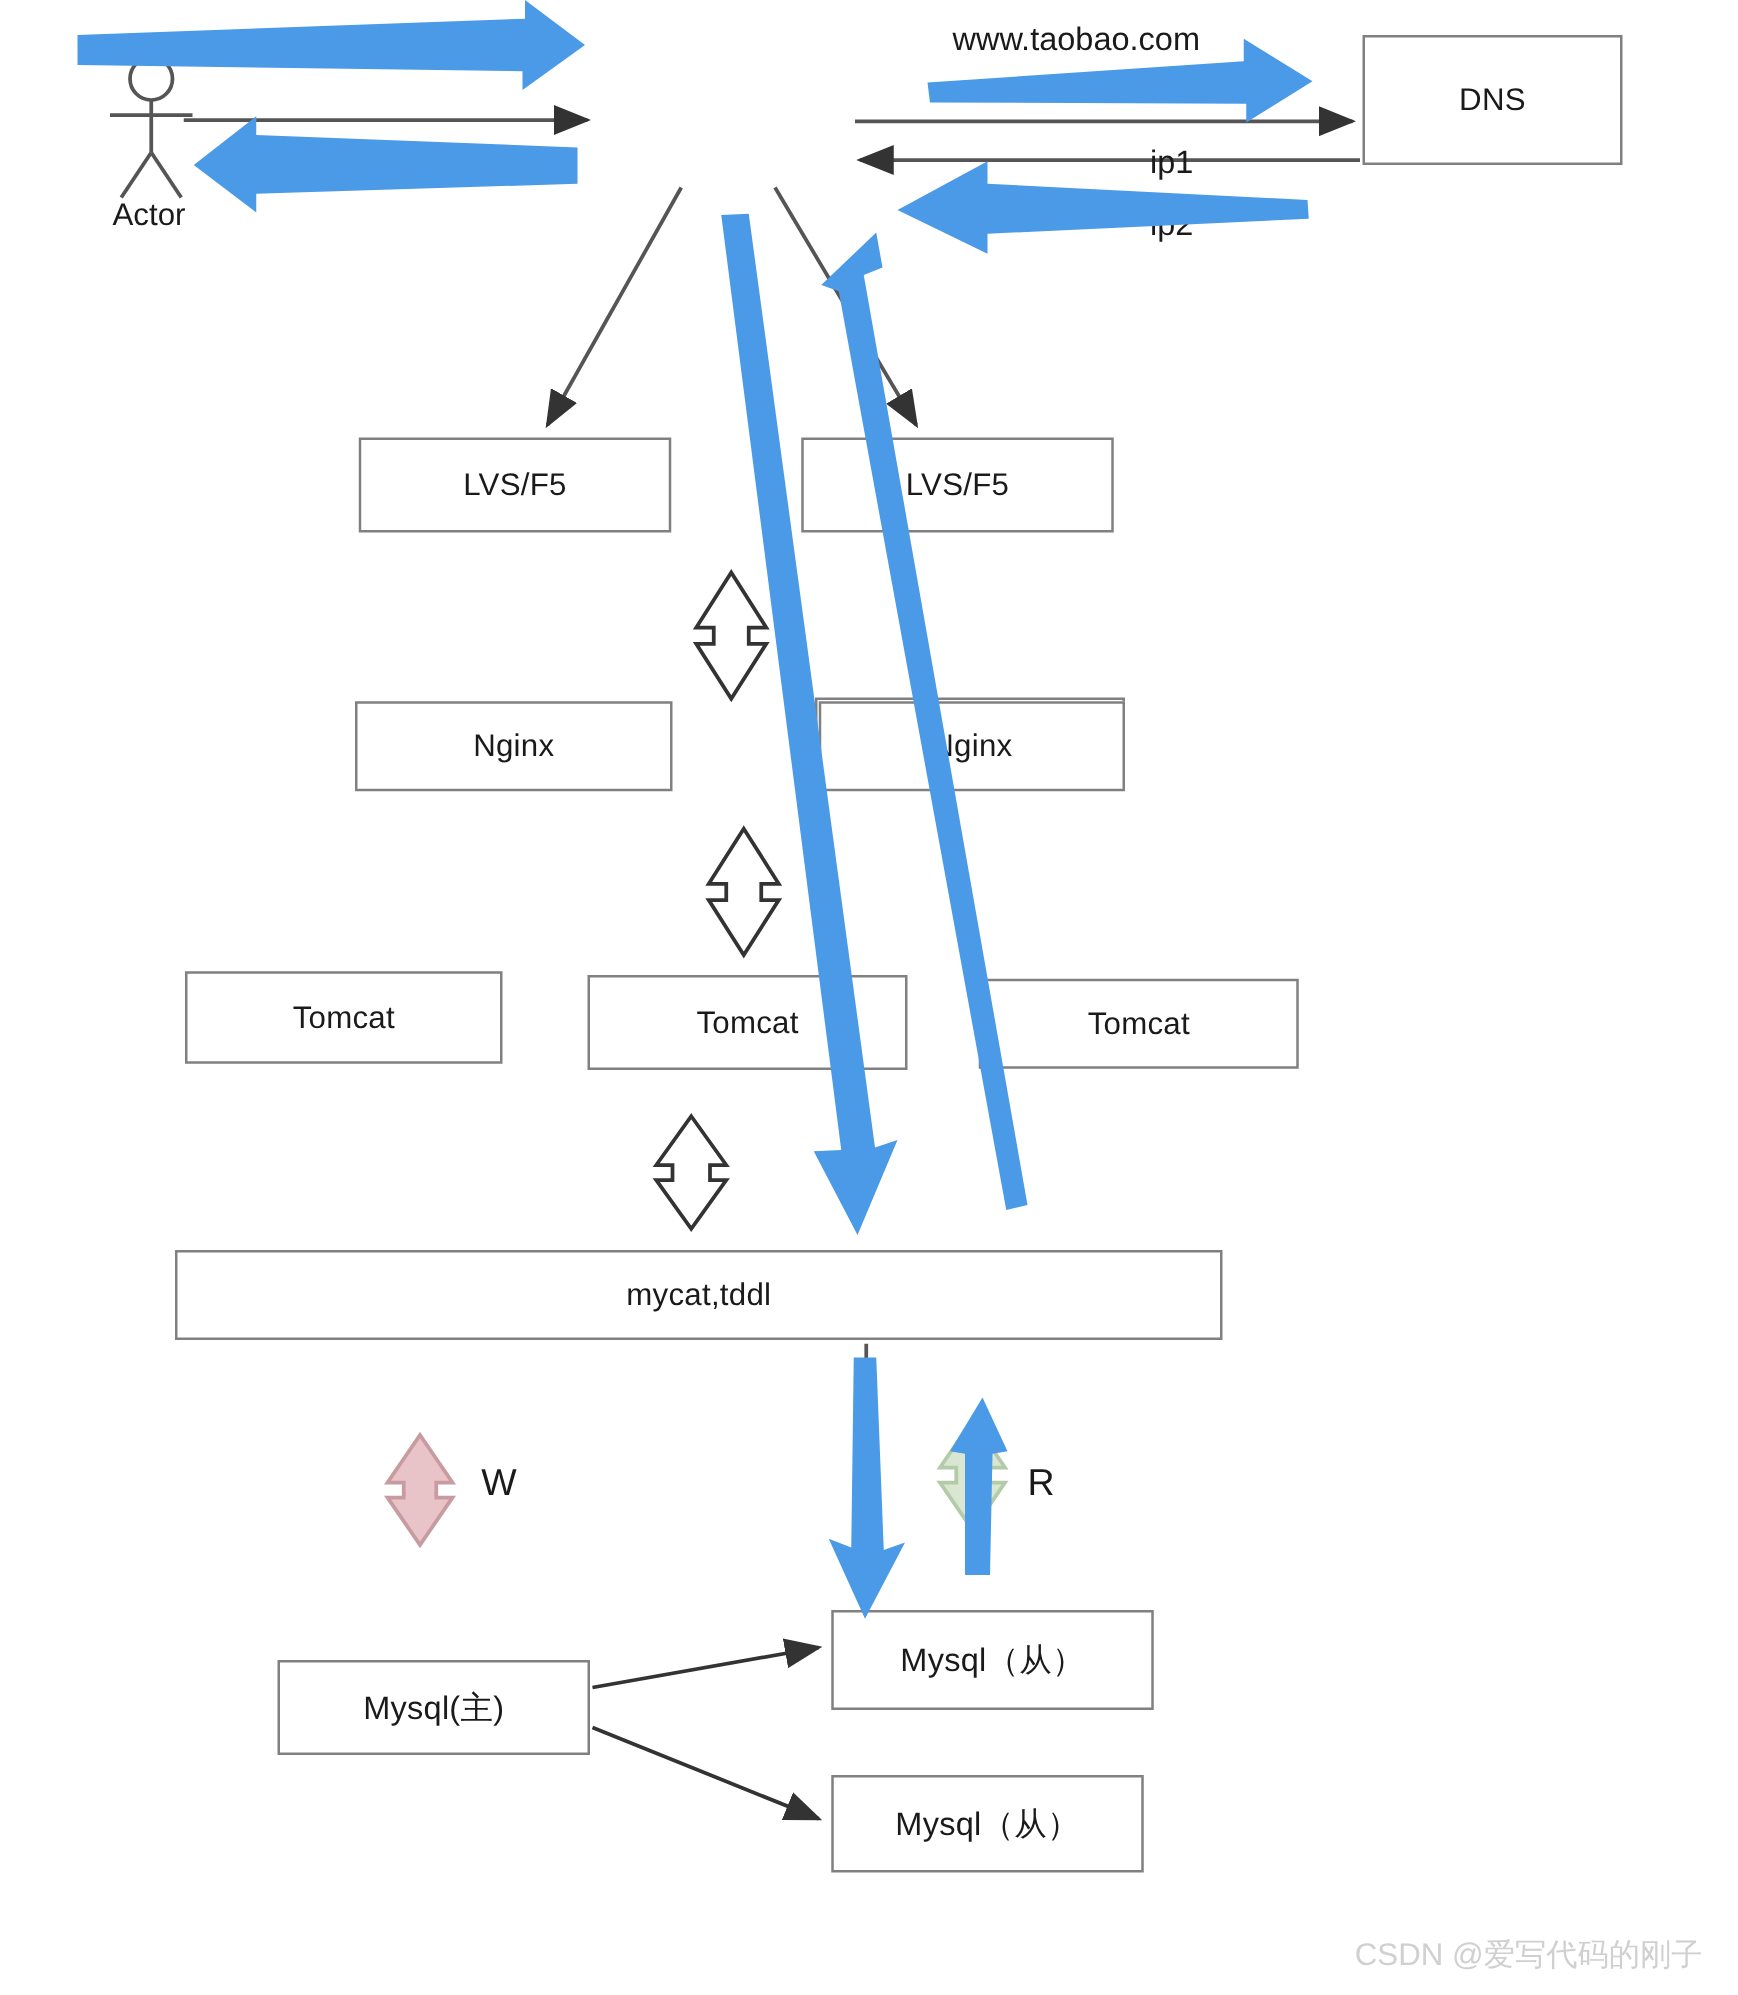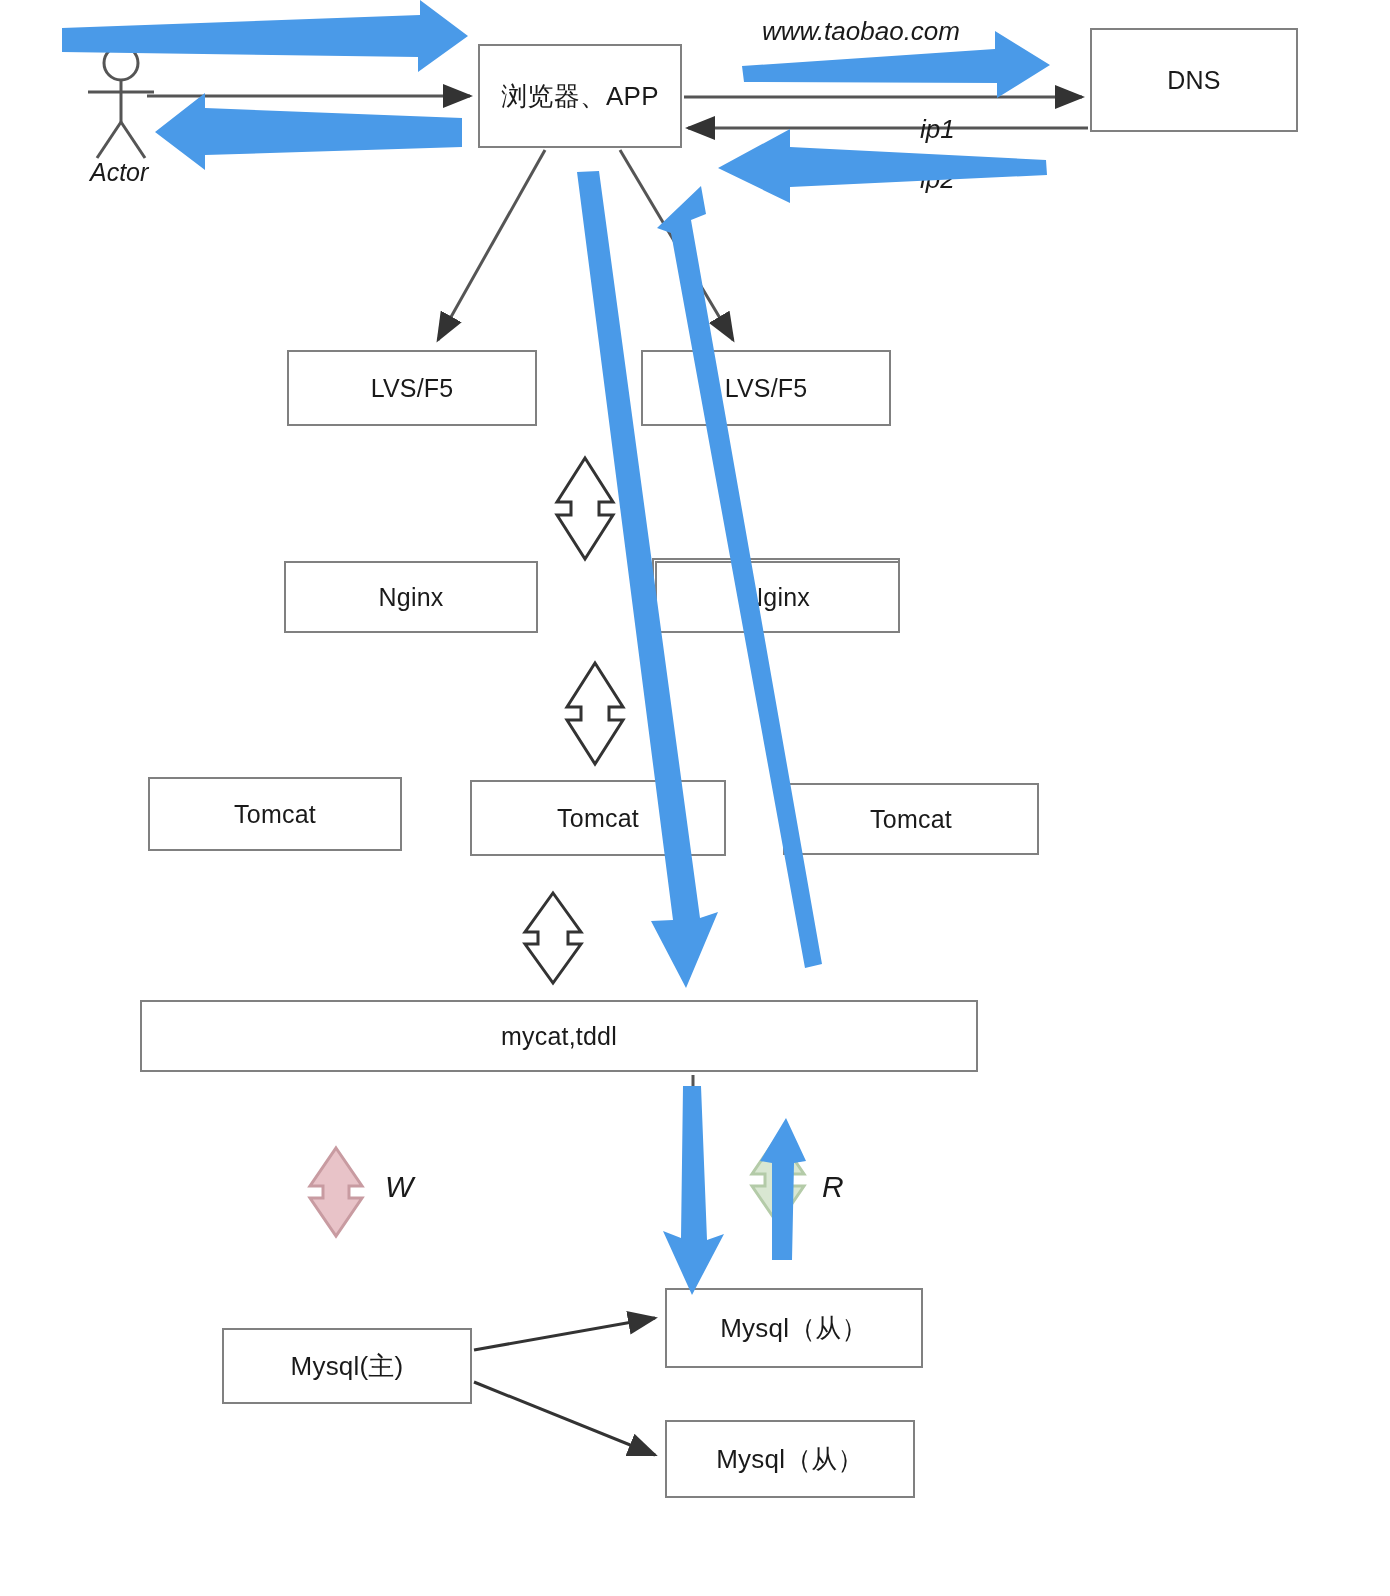--- a/index.html
+++ b/index.html
@@ -48,21 +48,21 @@
     position: absolute;
     left: 0;
     top: 0;
     width: 1390px;
     height: 1596px;
     pointer-events: none;
   }
   svg.layer.behind { z-index: 1; }
   svg.layer.front  { z-index: 6; }
   .node { z-index: 3; }
-  .plain-label, .edge-label { z-index: 4; font-style: italic; }
+  .plain-label, .edge-label { z-index: 4; }
   .watermark {
     position: absolute;
     right: 28px;
     bottom: 16px;
     color: #d0d0d0;
     font-size: 25px;
     white-space: nowrap;
     z-index: 7;
   }
 </style>
@@ -103,21 +103,20 @@
       <path d="M585,458 L613,502 L599,502 L599,515 L613,515 L585,559 L557,515 L571,515 L571,502 L557,502 Z"></path>
       <path d="M595,663 L623,707 L609,707 L609,720 L623,720 L595,764 L567,720 L581,720 L581,707 L567,707 Z"></path>
       <path d="M553,893 L581,932 L568,932 L568,944 L581,944 L553,983 L525,944 L538,944 L538,932 L525,932 Z"></path>
     </g>
 
     <path d="M336,1148 L362,1186 L349,1186 L349,1198 L362,1198 L336,1236 L310,1198 L323,1198 L323,1186 L310,1186 Z" fill="#e8c3c8" stroke="#c89ba1" stroke-width="3"></path>
 
     <path d="M778,1136 L804,1174 L791,1174 L791,1186 L804,1186 L778,1224 L752,1186 L765,1186 L765,1174 L752,1174 Z" fill="#d9e7d2" stroke="#b4cba8" stroke-width="3"></path>
   </svg>
 
-  <div class="node cn" style="left:478px;top:44px;width:204px;height:104px;">浏览器、APP</div>
   <div class="node" style="left:1090px;top:28px;width:208px;height:104px;">DNS</div>
 
   <div class="node" style="left:287px;top:350px;width:250px;height:76px;">LVS/F5</div>
   <div class="node" style="left:641px;top:350px;width:250px;height:76px;">LVS/F5</div>
 
   <div class="node" style="left:284px;top:561px;width:254px;height:72px;">Nginx</div>
   <div class="node" style="left:652px;top:558px;width:248px;height:72px;"></div>
   <div class="node" style="left:655px;top:561px;width:245px;height:72px;">Nginx</div>
 
   <div class="node" style="left:148px;top:777px;width:254px;height:74px;">Tomcat</div>
@@ -152,13 +151,14 @@
       <path d="M577,172 L599,171 L700,918 L718,912 L686,988 L651,921 L673,920 Z"></path>
 
       <path d="M701,186 L657,228 L671,233 L805,968 L822,964 L691,220 L706,214 Z"></path>
 
       <path d="M683,1086 L701,1086 L707,1240 L724,1234 L692,1295 L663,1231 L681,1238 Z"></path>
 
       <path d="M786,1118 L806,1161 L794,1163 L792,1260 L772,1260 L772,1163 L760,1161 Z"></path>
     </g>
   </svg>
 
+  <div class="watermark">CSDN @爱写代码的刚子</div>
 </div>
 
 </body></html>

